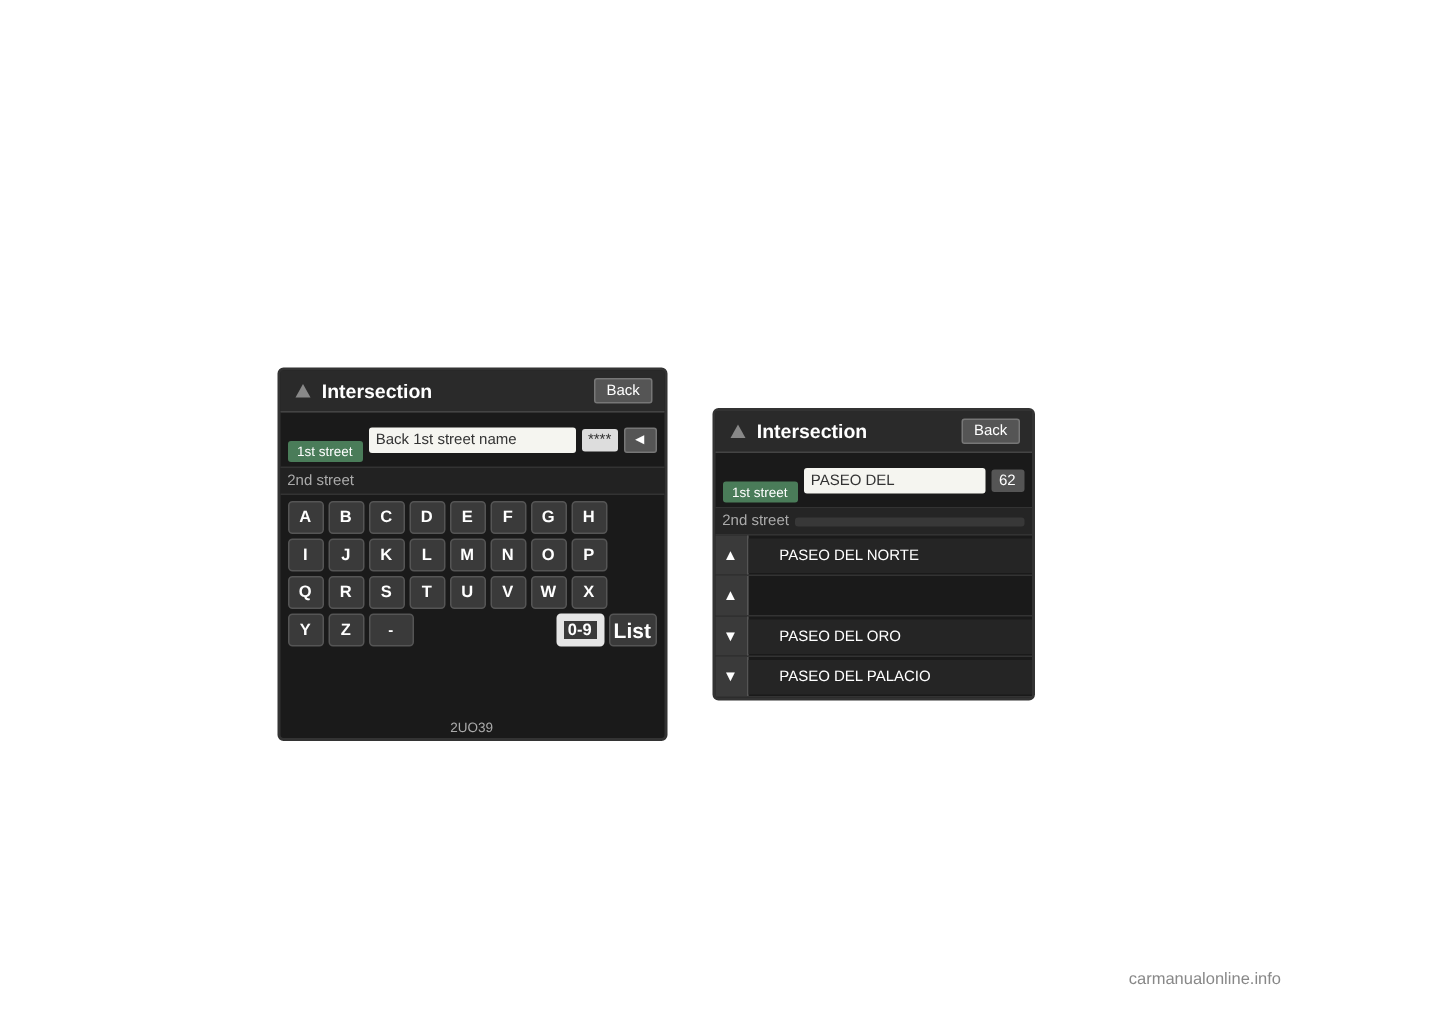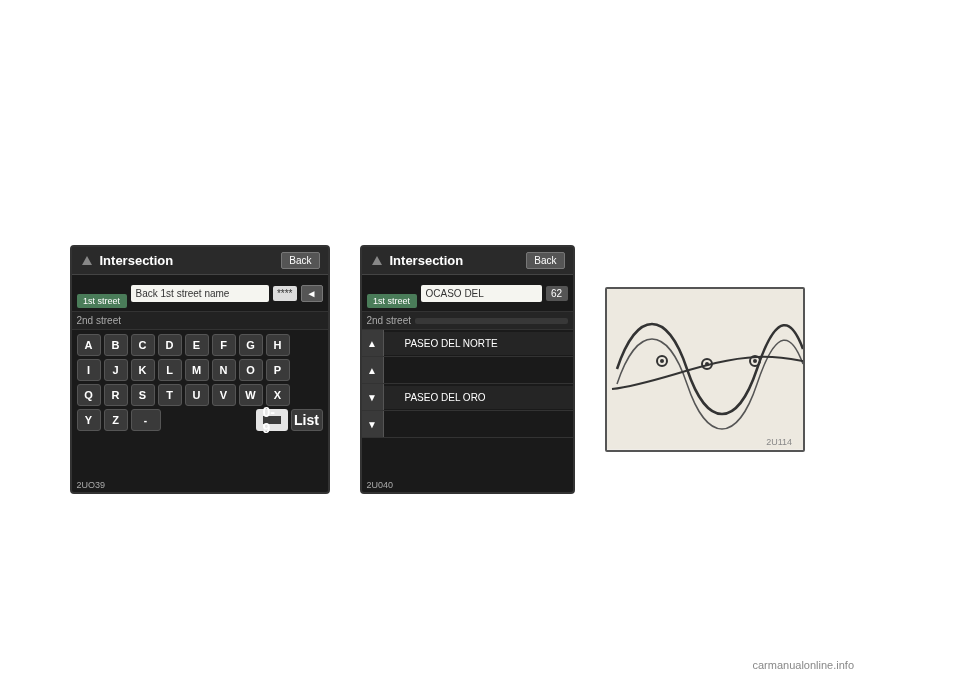--- a/index.html
+++ b/index.html
@@ -173,23 +173,23 @@
       height: 22px;
       display: flex;
       align-items: center;
       justify-content: center;
       cursor: pointer;
     }
 
     .key-09 {
       background: #3a3a3a;
       color: #ffffff;
-      border: 7px solid #e5e5e5;
+      border: 5px solid #e5e5e5;
       border-radius: 3px;
-      font-size: 14px;
+      font-size: 11px;
       font-weight: bold;
       width: 32px;
       height: 22px;
       display: flex;
       align-items: center;
       justify-content: center;
       cursor: pointer;
     }
 
     .key-list {
@@ -203,21 +203,21 @@
       height: 22px;
       display: flex;
       align-items: center;
       justify-content: center;
       cursor: pointer;
     }
 
     .panel-image-label {
       color: #aaa;
       font-size: 9px;
-      text-align: left;
+      text-align: center;
       padding: 2px 5px;
       margin-top: 40px;
     }
 
     
     .panel-list {
       width: 215px;
       background: #1a1a1a;
       border: 2px solid #333;
       border-radius: 4px;
@@ -426,21 +426,21 @@
                 <polygon points="6,1 11,10 1,10" fill="#888"></polygon>
               </svg>
             </div>
             <span class="panel-title">Intersection</span>
           </div>
           <button class="back-button">Back</button>
         </div>
 
         <div class="list-street-input-row">
           <span class="street-label">1st street</span>
-          <span class="list-street-input">OCASO DEL</span>
+          <span class="list-street-input">PASEO DEL</span>
           <span class="count-badge">62</span>
         </div>
 
         <div class="second-street-input-row">
           <span class="second-street-label" style="color:#aaa;font-size:10px;">2nd street</span>
           <span class="second-input-field"></span>
         </div>
 
         <div class="list-item-row">
           <div class="list-scroll-btn">▲</div>
@@ -448,46 +448,23 @@
         </div>
         <div class="list-item-row">
           <div class="list-scroll-btn">▲</div>
         </div>
         <div class="list-item-row">
           <div class="list-scroll-btn">▼</div>
           <div class="list-item-text">PASEO DEL ORO</div>
         </div>
         <div class="list-item-row">
           <div class="list-scroll-btn">▼</div>
-        </div>
-
-        <div class="panel-image-label">2U040</div>
+          <div class="list-item-text">PASEO DEL PALACIO</div>
+        </div>
+
       </div>
     </div>
 
-    <div class="panel-with-label">
-      <div class="panel-map">
-        <svg width="196" height="160" viewBox="0 0 196 160">
-
-          <rect width="196" height="160" fill="#ede9e0"></rect>
-
-          <path d="M 10,80 C 30,20 60,20 80,80 C 100,140 130,140 150,80 C 170,20 185,30 196,60" stroke="#333" stroke-width="2.5" fill="none"></path>
-
-          <path d="M 10,95 C 30,35 60,35 80,95 C 100,155 130,155 150,95 C 170,35 185,45 196,75" stroke="#555" stroke-width="1.5" fill="none"></path>
-
-          <path d="M 5,100 C 50,95 100,70 150,68 C 170,67 185,70 196,72" stroke="#333" stroke-width="2" fill="none"></path>
-
-          <circle cx="55" cy="72" r="5" fill="none" stroke="#333" stroke-width="2"></circle>
-          <circle cx="55" cy="72" r="2" fill="#333"></circle>
-          <circle cx="100" cy="75" r="5" fill="none" stroke="#333" stroke-width="2"></circle>
-          <circle cx="100" cy="75" r="2" fill="#333"></circle>
-          <circle cx="148" cy="72" r="5" fill="none" stroke="#333" stroke-width="2"></circle>
-          <circle cx="148" cy="72" r="2" fill="#333"></circle>
-
-          <text x="185" y="156" font-size="9" fill="#888" text-anchor="end">2U114</text>
-        </svg>
-      </div>
-    </div>
 
   </div>
 
-  <div class="bottom-watermark" style="position:absolute;bottom:8px;right:20px;color:#888;font-size:11px;">carmanualonline.info</div>
+  <div class="bottom-watermark" style="position:absolute;bottom:20px;right:20px;color:#888;font-size:11px;">carmanualonline.info</div>
 </div>
 
 </body></html>

